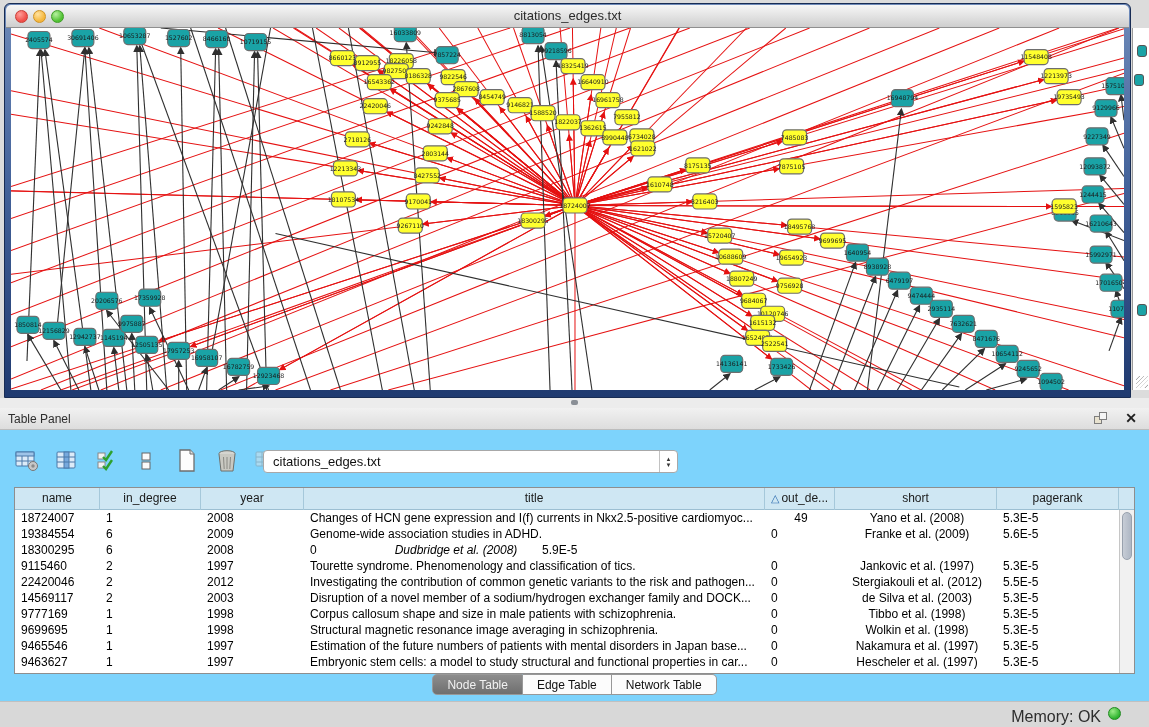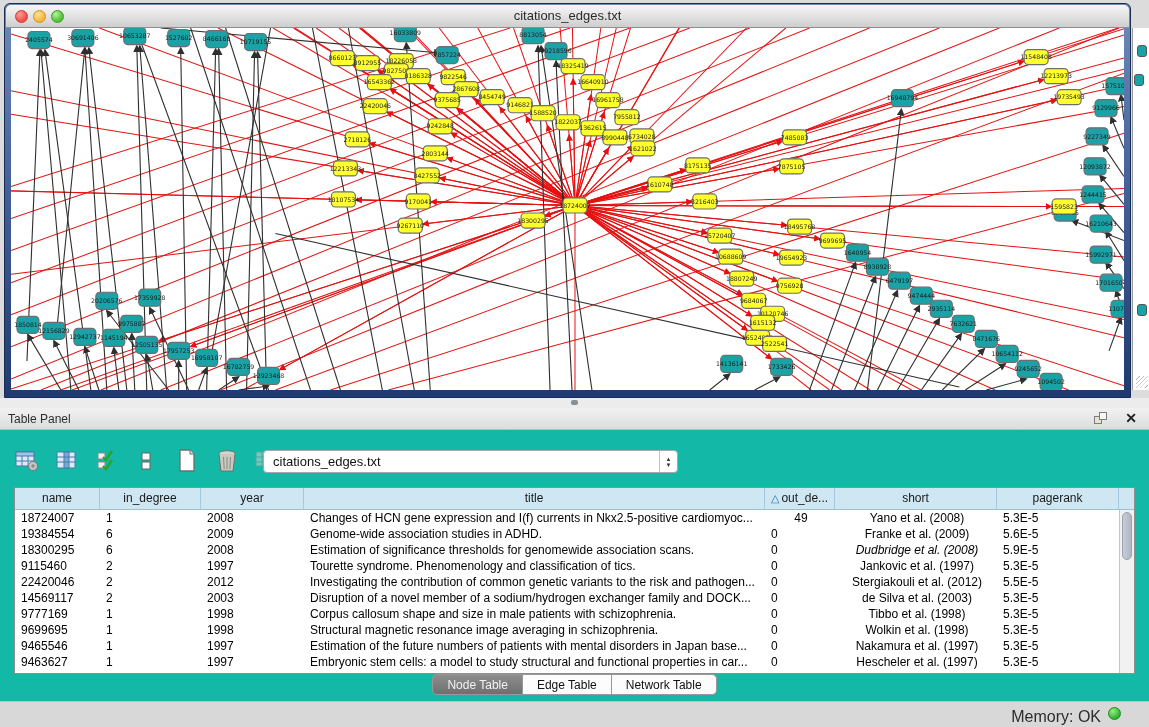--- a/index.html
+++ b/index.html
@@ -32,21 +32,21 @@
   #behind-win .grip { position:absolute; right:1px; bottom:2px; width:12px; height:12px;
     background:repeating-linear-gradient(135deg,#fff,#fff 2px,#9a9a9a 3px); }
 
   
   #divider { position:absolute; left:0; top:398px; width:1149px; height:10px; background:#ececec; }
   #divider .knob { position:absolute; left:571px; top:2px; width:7px; height:5px;
     background:#8a8f96; border-radius:2px; }
 
   
   #table-panel { position:absolute; left:0; top:408px; width:1149px; height:319px;
-    background:#14b8a6; }
+    background:#7dd3fc; }
   #panel-header { position:absolute; left:0; top:0; width:100%; height:22px;
     background:linear-gradient(#f1f1f1,#dddddd); border-bottom:1px solid #bcbcbc; }
   #panel-title { position:absolute; left:8px; top:4px; font-size:12px; color:#2e2e2e; }
   #panel-float { position:absolute; right:40px; top:4px; width:15px; height:13px; }
   #panel-float .sq1{ position:absolute; left:0; top:4px; width:8px; height:8px; background:#e8e2cf; border:1px solid #7d7d7d;}
   #panel-float .sq2{ position:absolute; left:5px; top:0; width:8px; height:8px; background:#f5f5f5; border:1px solid #7d7d7d;}
   #panel-close { position:absolute; right:12px; top:2px; font-size:14px; font-weight:bold; color:#1e1e1e; cursor:default;}
 
   #toolbar { position:absolute; left:12px; top:36px; height:34px; display:flex; align-items:center; gap:10px; }
   .tool-btn { width:30px; height:30px; display:flex; align-items:center; justify-content:center; }
@@ -811,21 +811,20 @@
             <div class="td" style="width: 103px; text-align: left;">2009</div>
             <div class="td" style="width: 461px; text-align: left;">Genome-wide association studies in ADHD.</div>
             <div class="td" style="width: 70px; text-align: left;">0</div>
             <div class="td" style="width: 162px; text-align: center;">Franke et al. (2009)</div>
             <div class="td" style="width: 122px; text-align: left;">5.6E-5</div>
           </div>
           <div class="tr">
             <div class="td" style="width: 85px; text-align: left;">18300295</div>
             <div class="td" style="width: 101px; text-align: left;">6</div>
             <div class="td" style="width: 103px; text-align: left;">2008</div>
-            <div class="td" style="width: 461px; text-align: left;">Estimation of significance thresholds for genomewide association scans.</div>
             <div class="td" style="width: 70px; text-align: left;">0</div>
             <div class="td" style="width: 162px; text-align: center; font-style: italic;">Dudbridge et al. (2008)</div>
             <div class="td" style="width: 122px; text-align: left;">5.9E-5</div>
           </div>
           <div class="tr">
             <div class="td" style="width: 85px; text-align: left;">9115460</div>
             <div class="td" style="width: 101px; text-align: left;">2</div>
             <div class="td" style="width: 103px; text-align: left;">1997</div>
             <div class="td" style="width: 461px; text-align: left;">Tourette syndrome. Phenomenology and classification of tics.</div>
             <div class="td" style="width: 70px; text-align: left;">0</div>

